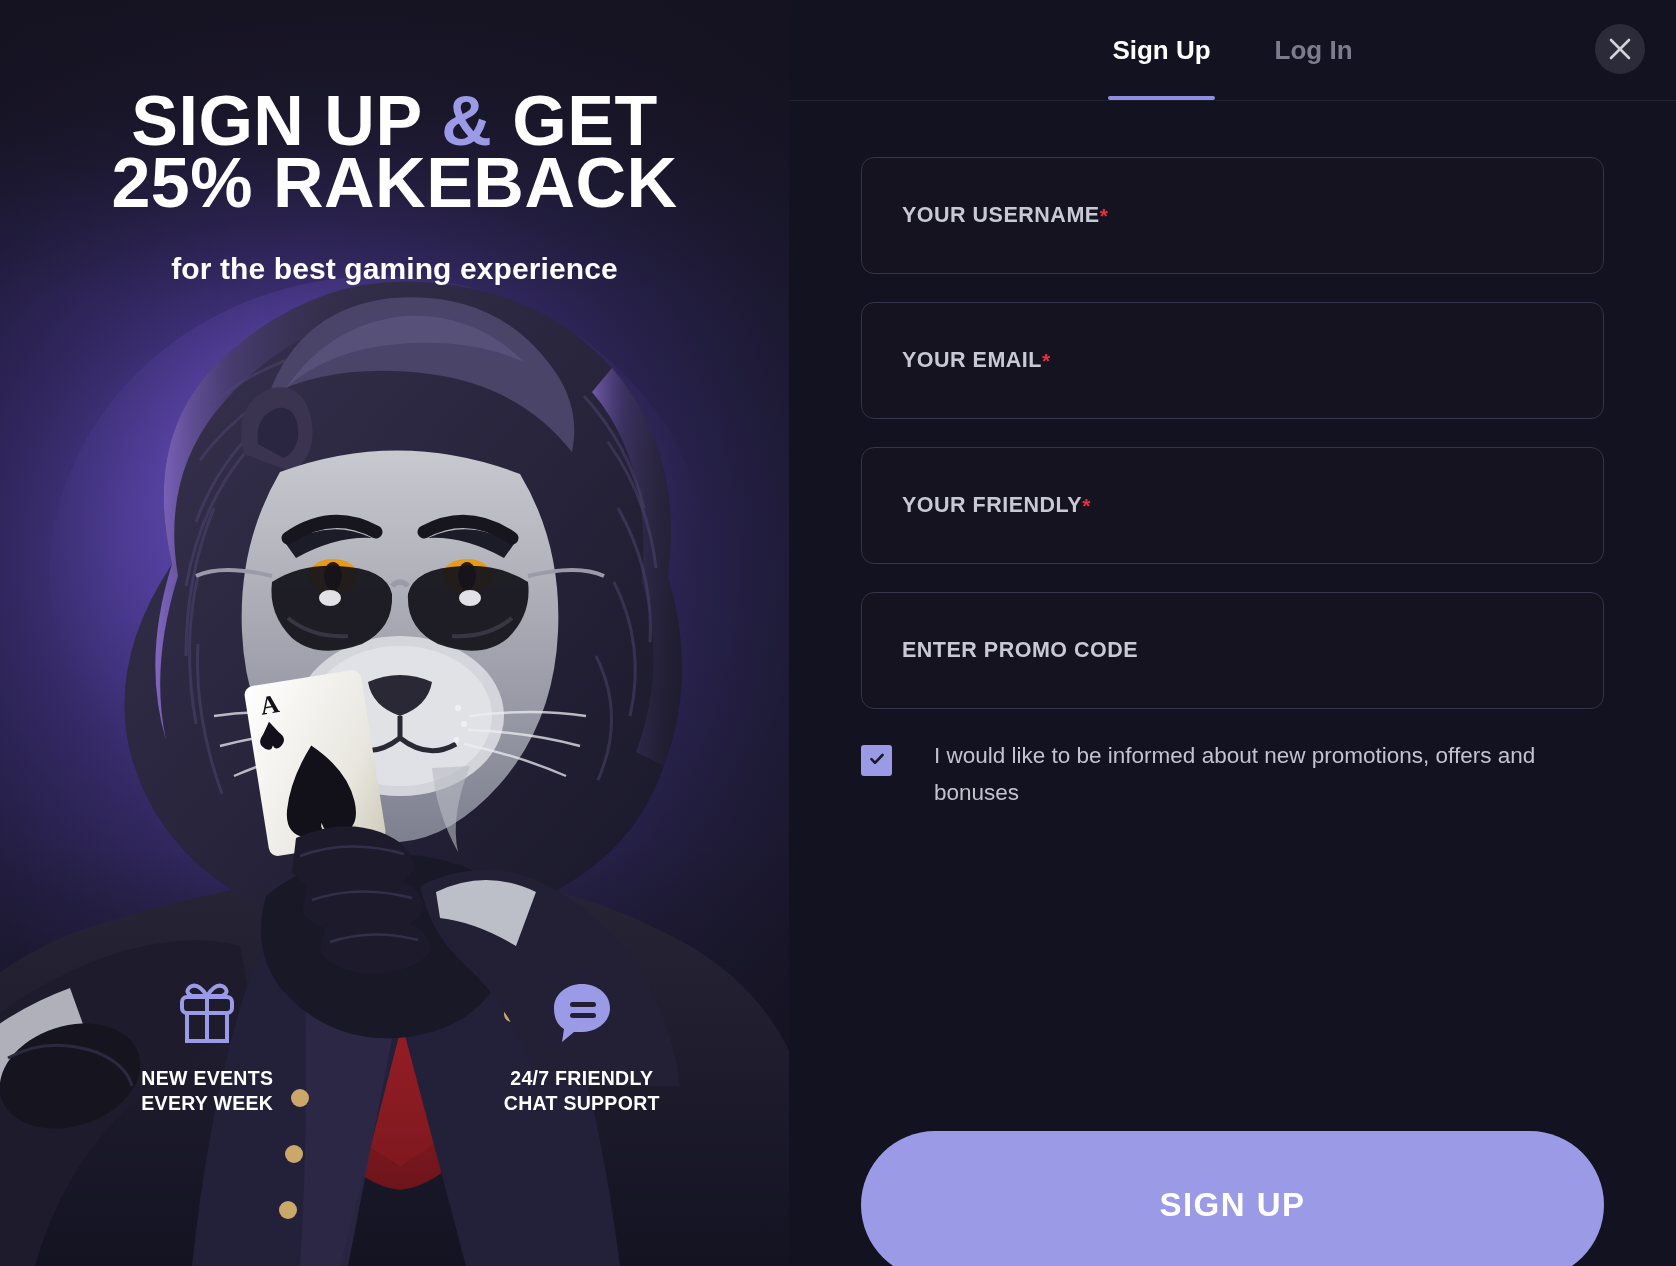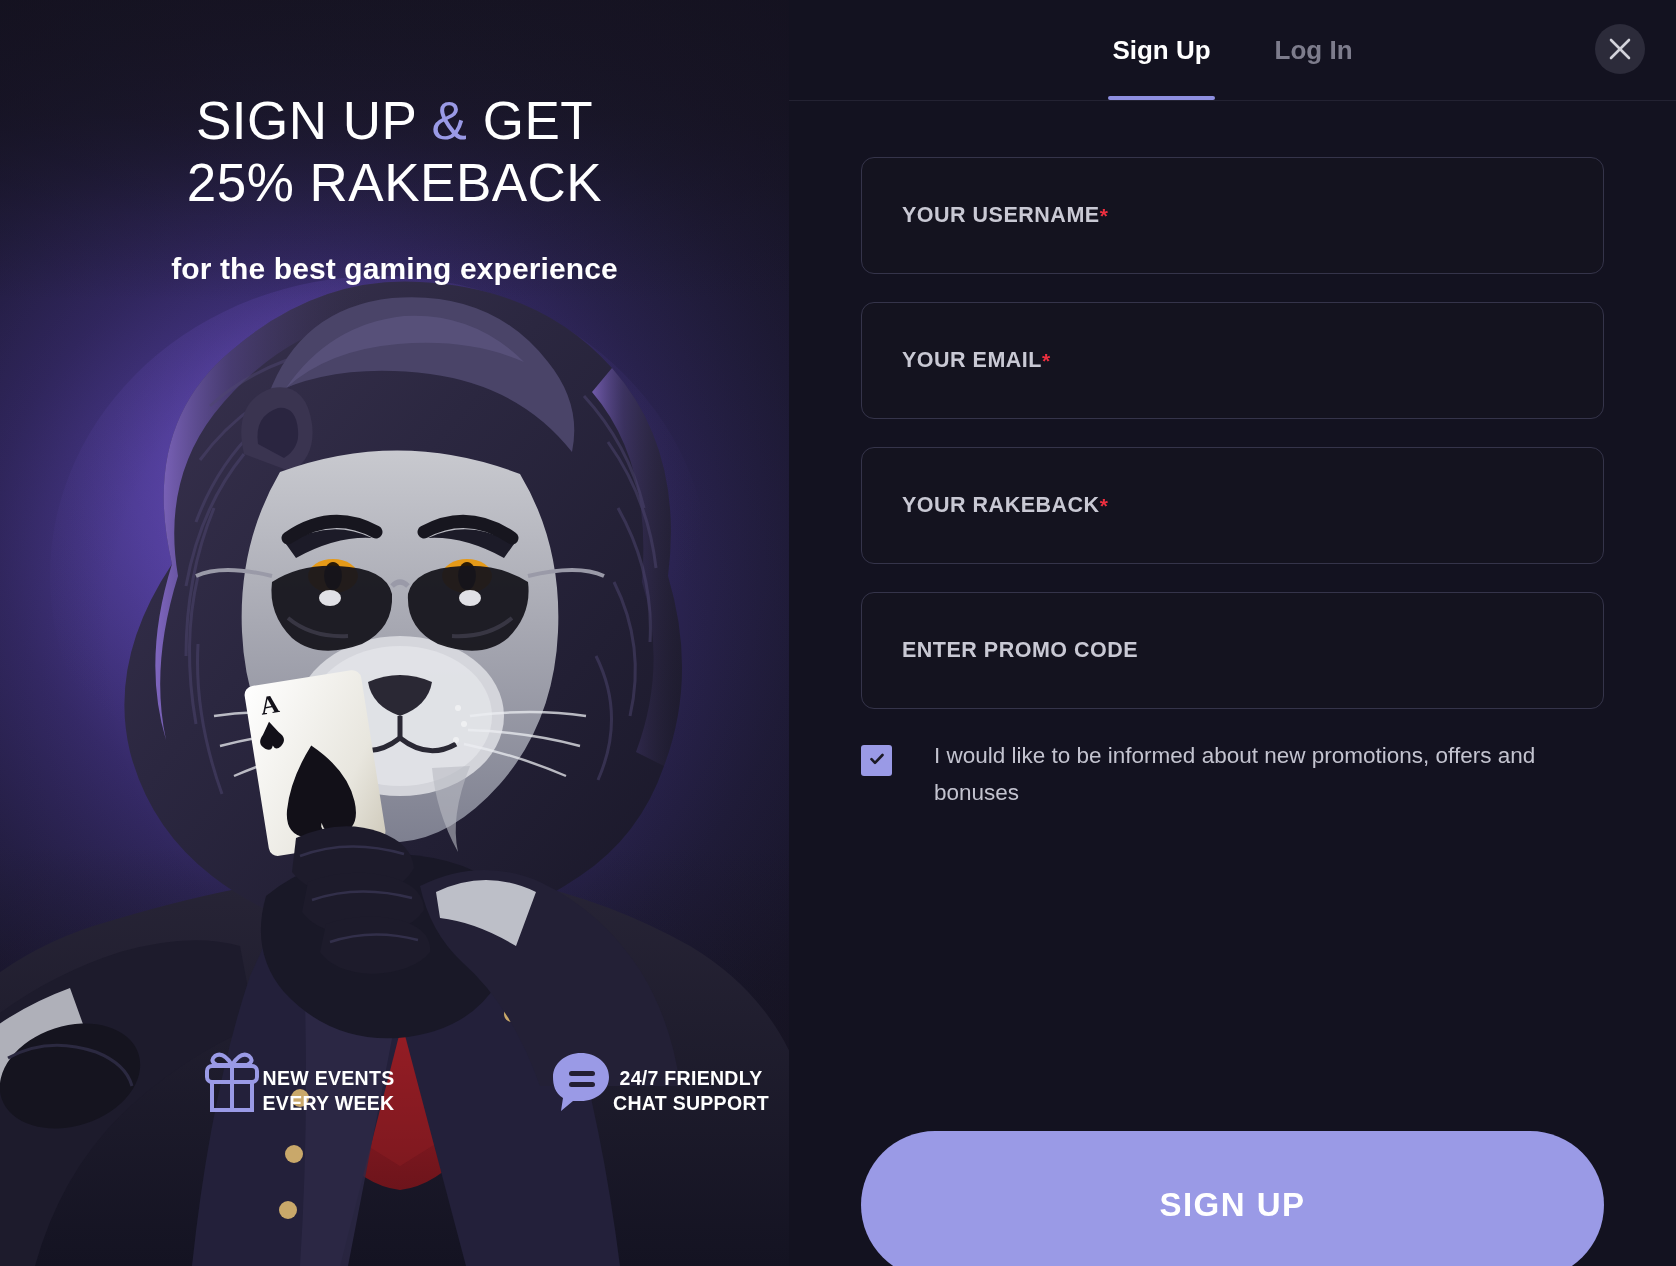--- a/index.html
+++ b/index.html
@@ -40,22 +40,22 @@
     position: absolute; bottom: 0; left: 0; right: 0; height: 420px;
     background: linear-gradient(0deg, rgba(24,22,37,0.98) 0%, rgba(24,22,37,0.85) 34%, rgba(24,22,37,0.35) 70%, rgba(24,22,37,0) 100%);
     pointer-events: none;
   }
 
   .headline {
     position: absolute; top: 90px; left: 0; width: 789px;
     text-align: center; z-index: 6;
   }
   .headline h1 {
-    font-size: 53px; line-height: 62px;
-    font-weight: 400; color: #ffffff;
+    font-size: 70px; line-height: 62px;
+    font-weight: 700; color: #ffffff;
     letter-spacing: 0.5px;
   }
   .amp { color: #9a9ae6; }
   .headline h2 {
     margin-top: 38px;
     font-size: 30px; font-weight: 700; color: #ffffff;
     letter-spacing: 0.1px;
   }
 
   
@@ -67,21 +67,21 @@
   .lion-wrap svg { width: 100%; height: 100%; display: block; }
 
   
   .features {
     position: absolute; bottom: 0px; left: 0; width: 789px;
     display: flex; z-index: 7;
     padding: 0 20px 20px 20px;
   }
   .feature {
     flex: 1;
-    display: flex; flex-direction: row; align-items: center; justify-content: flex-end;
+    display: flex; flex-direction: column; align-items: center; justify-content: flex-end;
   }
   .feature.f1 { padding-bottom: 130px; }
   .feature.f2 { padding-bottom: 130px; }
   .feature.f3 { padding-bottom: 106px; }
   .feature-icon { height: 66px; display: flex; align-items: flex-end; justify-content: center; }
   .feature-label {
     margin-top: 22px;
     font-size: 19.5px; font-weight: 800; color: #ffffff;
     text-align: center; line-height: 25px; letter-spacing: 0.3px;
   }
@@ -417,21 +417,21 @@
         <span class="field-label">YOUR USERNAME</span>
           <span class="req">*</span>
       </div>
 
       <div class="field">
         <span class="field-label">YOUR EMAIL</span>
           <span class="req">*</span>
       </div>
 
       <div class="field">
-        <span class="field-label">YOUR RAKEBACK</span>
+        <span class="field-label">YOUR FRIENDLY</span>
           <span class="req">*</span>
       </div>
 
       <div class="field">
         <span class="field-label">ENTER PROMO CODE</span>
       </div>
 
       <div class="checks">
 
         <div class="check-row">

